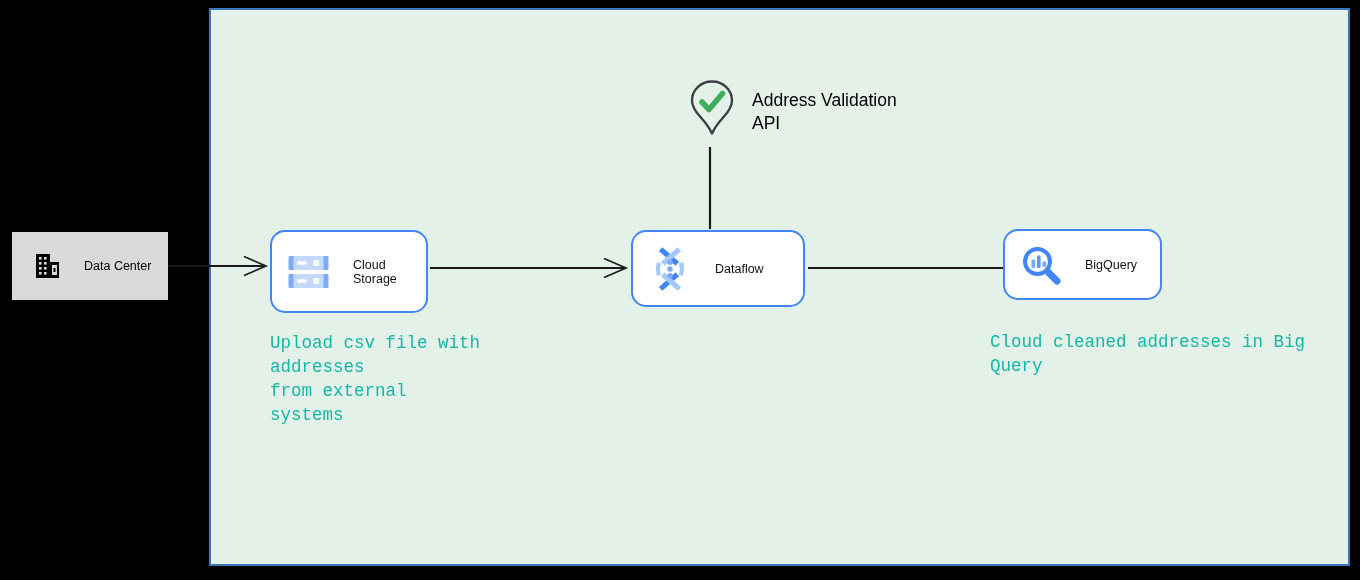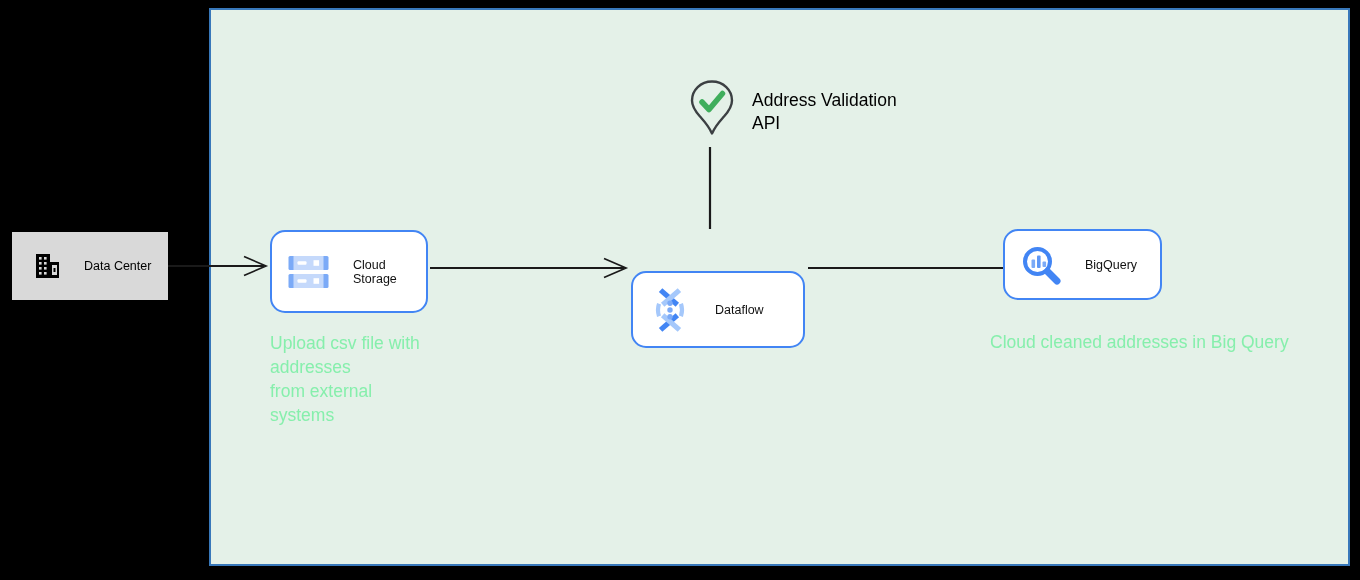--- a/index.html
+++ b/index.html
@@ -43,32 +43,33 @@
   .gcp-node {
     position: absolute;
     background: #ffffff;
     border: 2.5px solid #4285f4;
     border-radius: 15px;
     display: flex; align-items: center;
     padding-left: 16px; gap: 24px;
   }
   .gcp-node .label { font-size: 12.5px; color: #111; }
   .node-cloud-storage { left: 270px; top: 230px; width: 158px; height: 83px; }
-  .node-dataflow     { left: 631px; top: 230px; width: 174px; height: 77px; margin-top: 41px; }
+  .node-dataflow     { left: 631px; top: 230px; width: 174px; height: 77px; }
   .node-bigquery     { left: 1003px; top: 229px; width: 159px; height: 71px; }
 
   .icon-wrap { display: flex; align-items: center; justify-content: center; flex: 0 0 auto; }
 
   
   .caption {
     position: absolute;
     font-size: 17.5px;
     line-height: 24px;
     white-space: pre-line;
-    color: #86efac;
+    color: #14b8a6;
+    font-family: Liberation Mono, monospace;
   }
   .caption-1 { left: 270px; top: 331px; width: 230px; }
   .caption-2 { left: 570px; top: 330px; }
   .caption-3 { left: 990px; top: 330px; }
 
   
   .api-pin { position: absolute; left: 689px; top: 79px; width: 46px; height: 58px; }
   .api-label {
     position: absolute;
     left: 752px; top: 89px;

